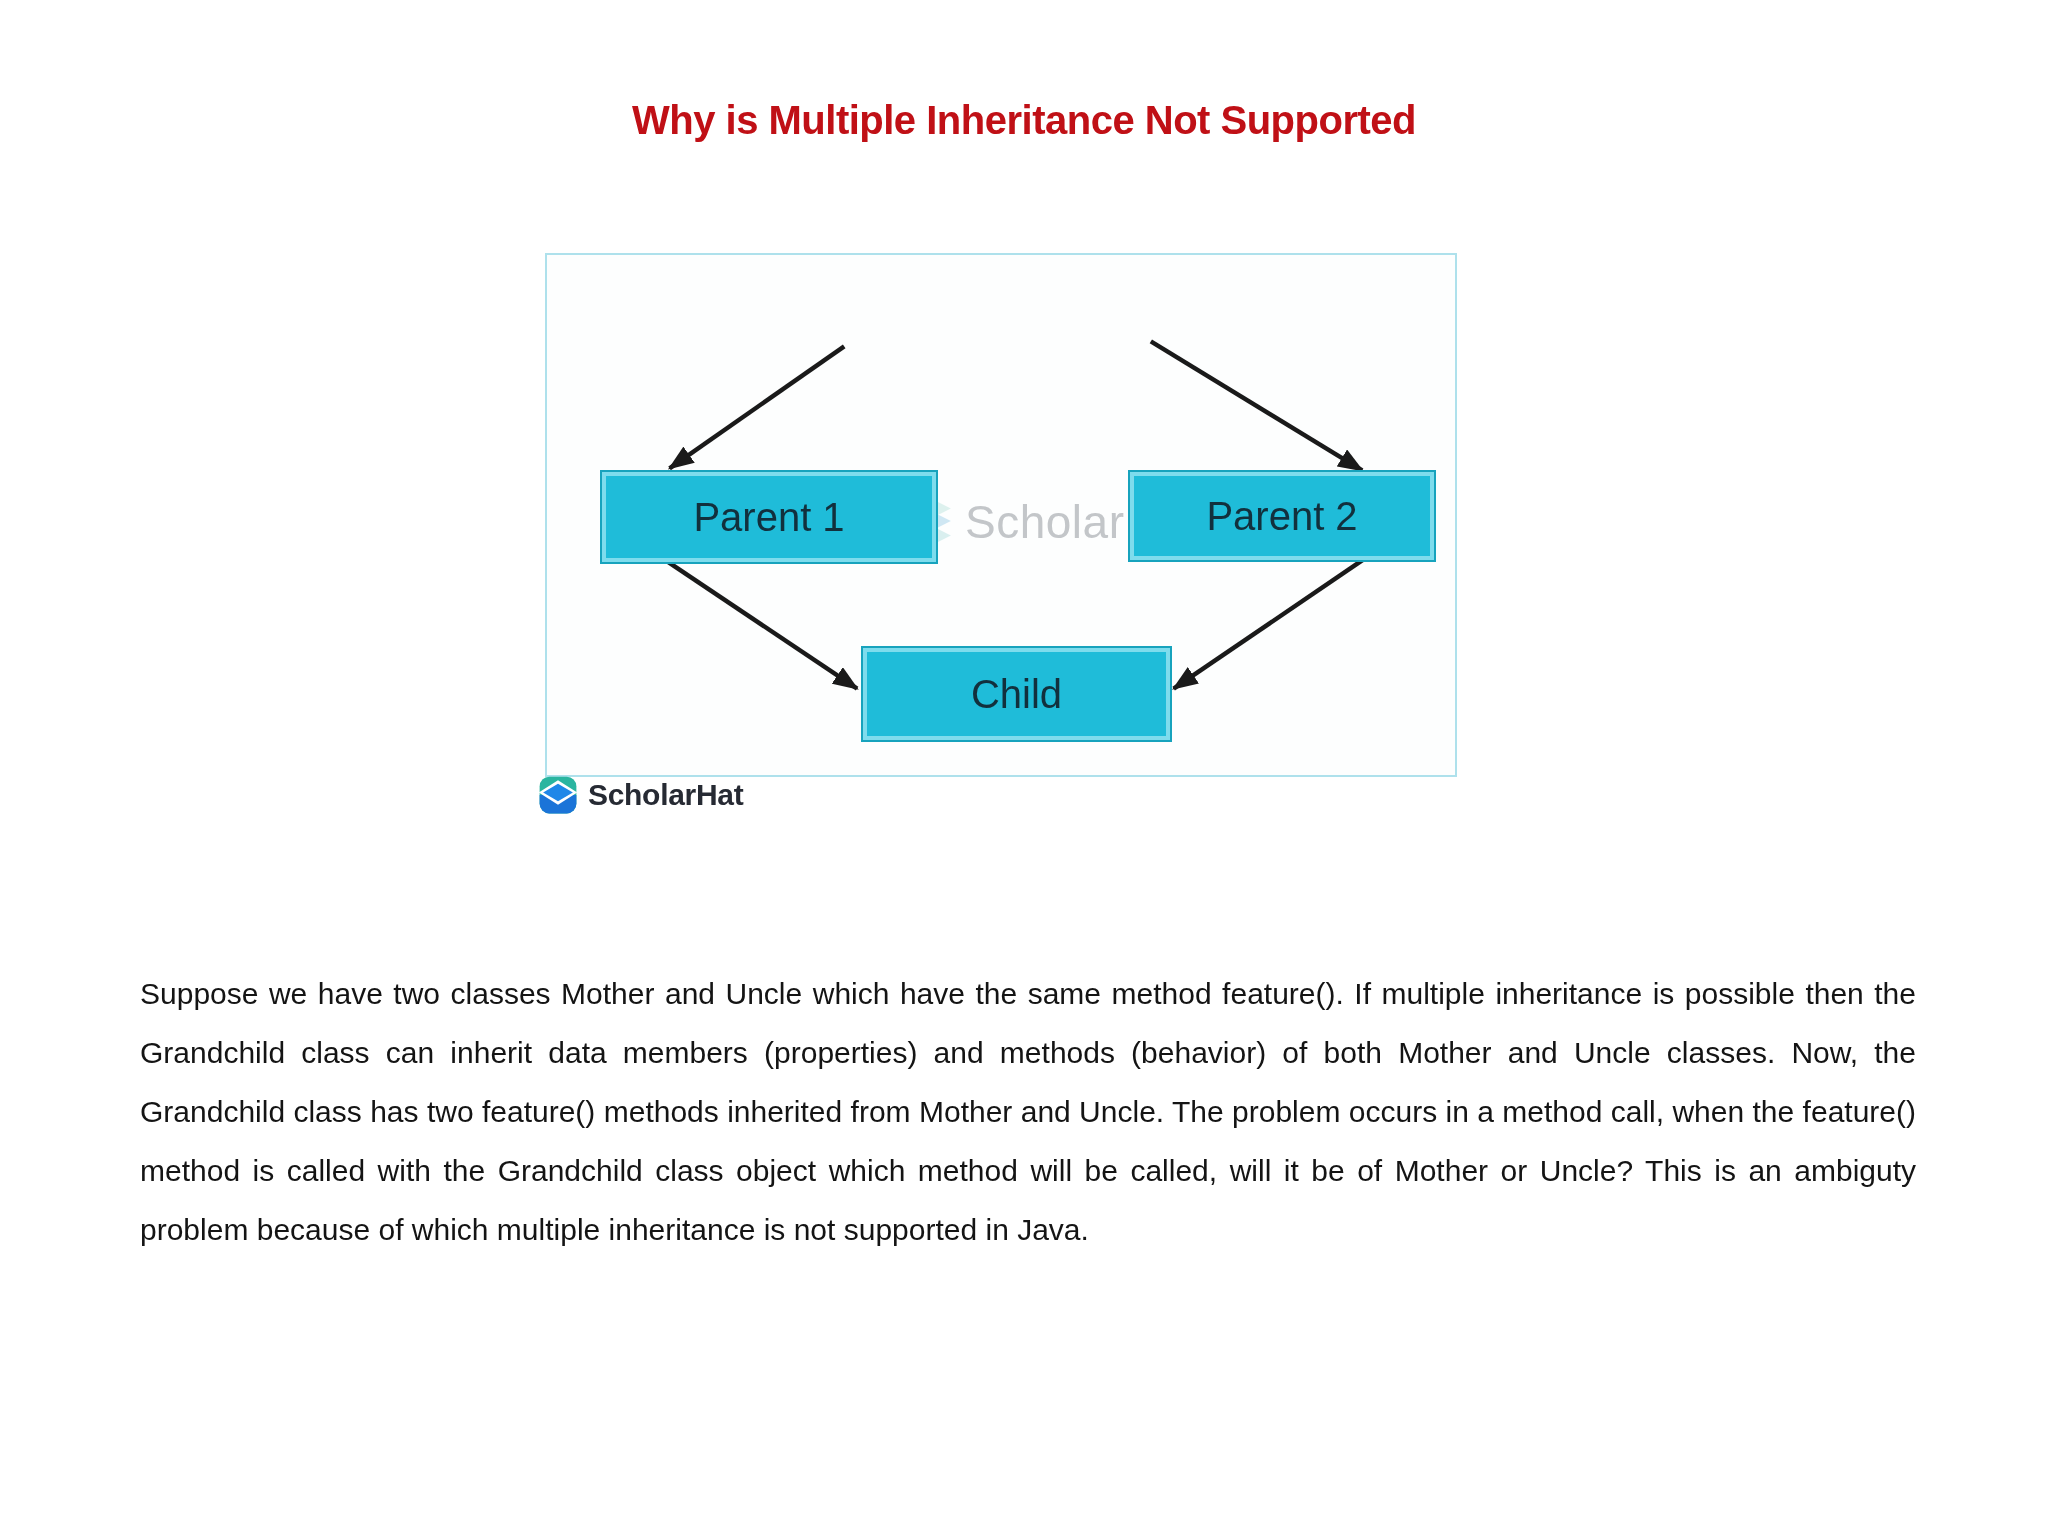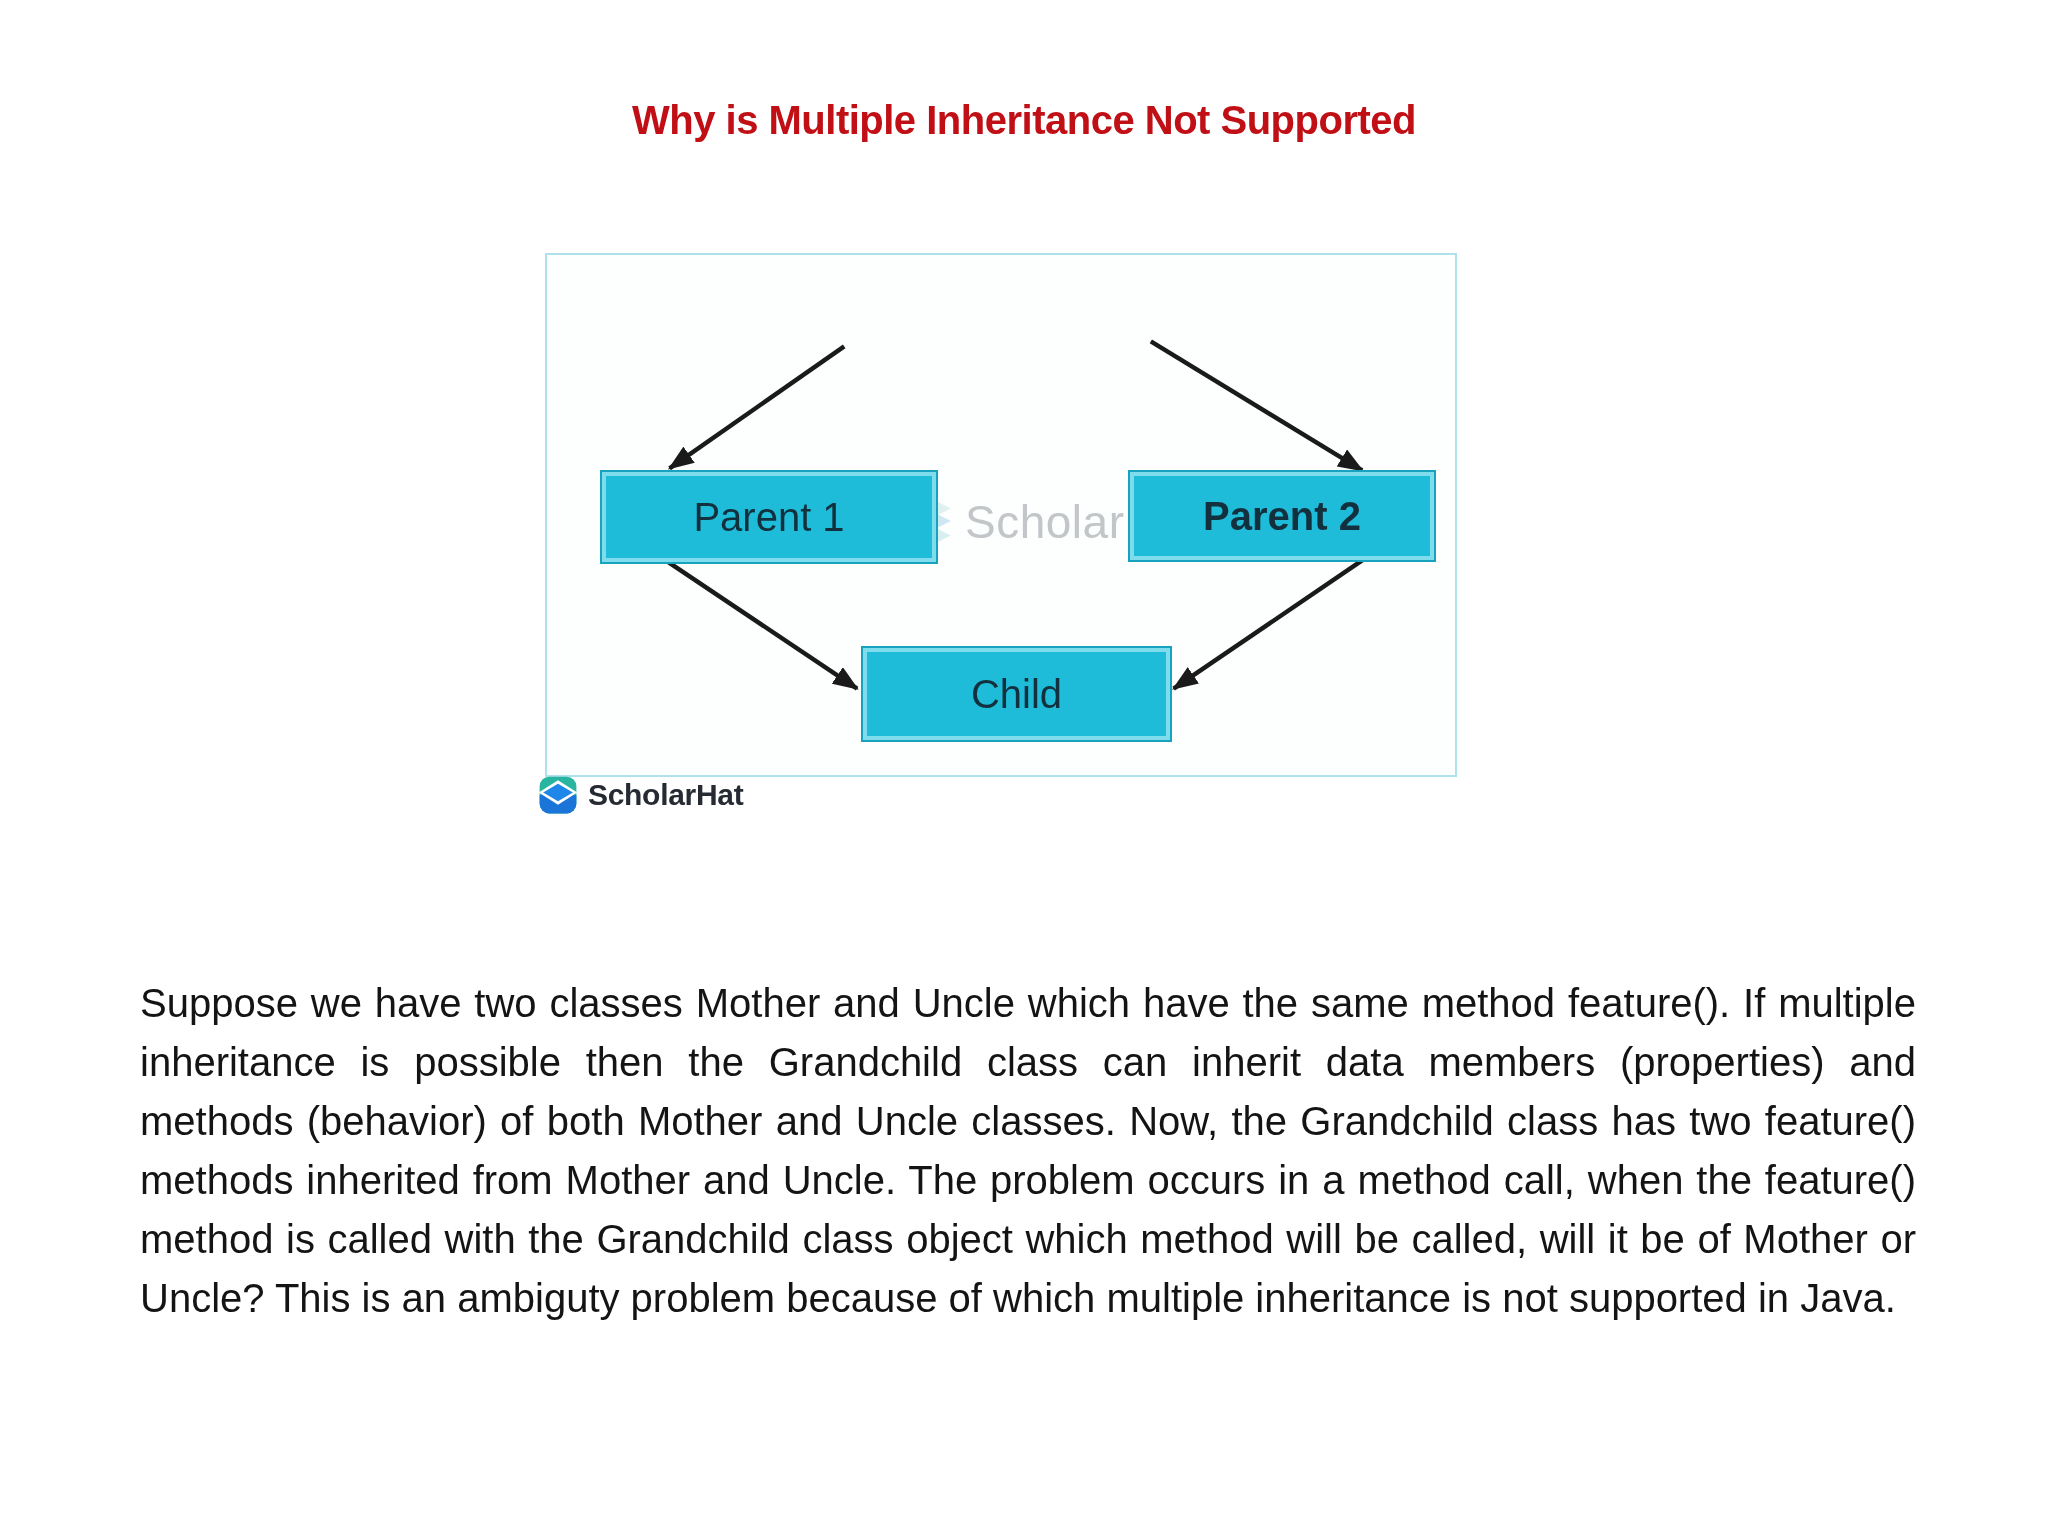--- a/index.html
+++ b/index.html
@@ -52,21 +52,21 @@
     box-shadow: 0 0 0 2px #17a3bd;
     color: var(--node-text, #12303d);
     font-size: 40px;
     font-weight: 500;
     letter-spacing: 0px;
     z-index: 2;
     box-sizing: border-box;
   }
   #node-grand-parent { left: 301px; top: 38px;  width: 304px; height: 94px; }
   #node-parent-1     { left: 55px;  top: 217px; width: 334px; height: 90px; }
-  #node-parent-2     { left: 583px; top: 217px; width: 304px; height: 88px; font-weight: bold; }
+  #node-parent-2     { left: 583px; top: 217px; width: 304px; height: 88px; }
   #node-child        { left: 316px; top: 393px; width: 307px; height: 92px; }
 
   .watermark {
     position: absolute;
     left: 356px; top: 240px;
     display: flex; align-items: center; gap: 12px;
     z-index: 0;
   }
   .watermark-text {
     font-size: 46px;
@@ -87,21 +87,21 @@
     font-weight: 700;
     color: #262a33;
     letter-spacing: -0.3px;
   }
 
   
   .body-paragraph {
     position: absolute;
     left: 140px; top: 934px;
     width: 1776px;
-    font-size: 40px;
+    font-size: 30px;
     line-height: 59px;
     color: #141414;
     text-align: justify;
   }
 </style>
 </head>
 <body>
 
 <div class="page-title">Why is Multiple Inheritance Not Supported</div>
 

